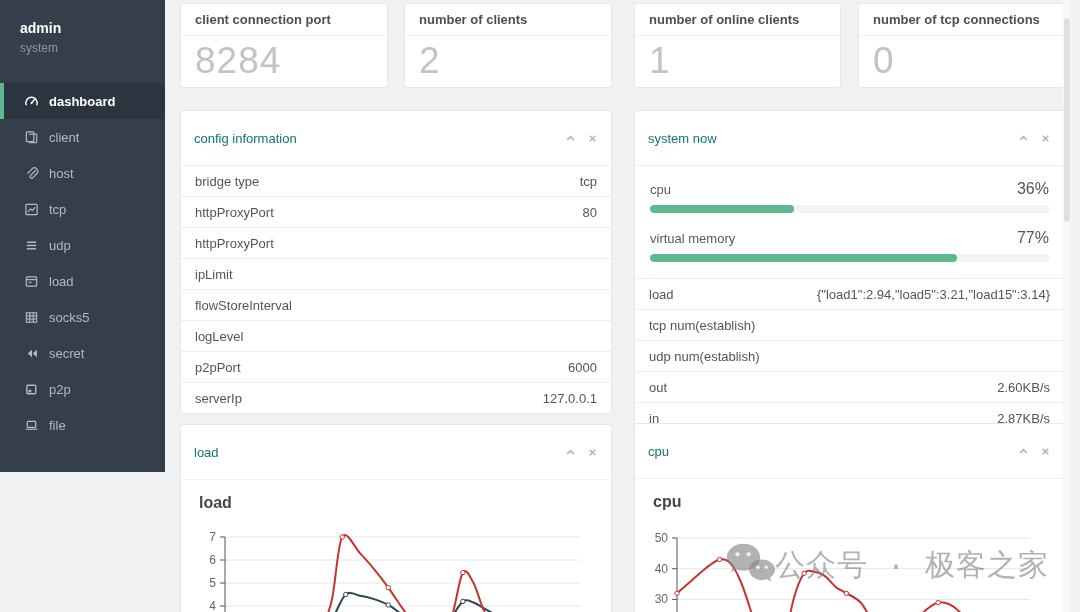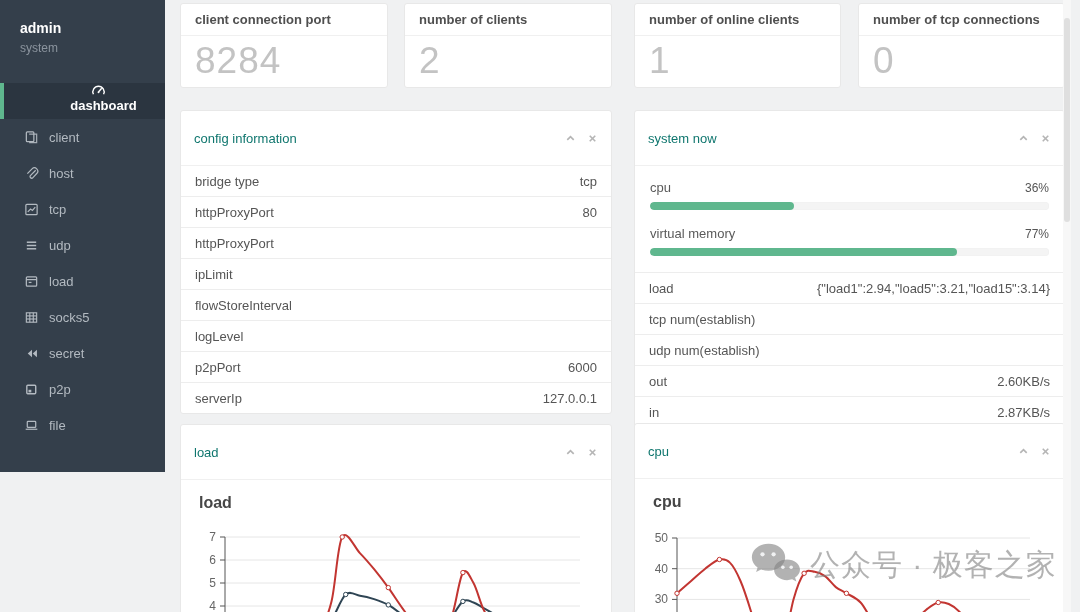--- a/index.html
+++ b/index.html
@@ -16,22 +16,22 @@
   .user-role{color:#8b949e;font-size:12px;margin-top:5px;}
   .menu{margin-top:28px;}
   .menu-item{
     height:36px;display:flex;align-items:center;padding-left:24px;
     color:#b3bac1;font-size:13px;cursor:pointer;
   }
   .menu-item .mi{width:15px;height:15px;flex:0 0 15px;display:inline-flex;}
   .menu-item .mi svg{width:15px;height:15px;}
   .menu-item span.lbl{margin-left:10px;}
   .menu-item.active{
-    background:#2b3540;border-left:4px solid #5fb78e;padding-left:28px;
-    color:#ffffff;font-weight:bold;flex-direction:column;
+    background:#2b3540;border-left:4px solid #5fb78e;padding-left:20px;
+    color:#ffffff;font-weight:bold;
   }
   
   .main{position:absolute;left:165px;top:0;width:906px;height:612px;}
   .panel,.stat-card{background:#fff;border:1px solid #e8e8e8;border-radius:3px;box-sizing:border-box;}
   
   .stat-card{position:absolute;top:3px;height:85px;}
   #card0{left:15px;width:208px;} #card1{left:239px;width:208px;}
   #card2{left:469px;width:207px;} #card3{left:693px;width:207px;}
   .card-title{padding:8px 14px;font-size:13px;color:#4f4f4f;font-weight:bold;border-bottom:1px solid #f0f0f0;}
   .card-value{padding:4px 14px 0 14px;font-size:37px;font-weight:300;color:#c3c3c3;letter-spacing:1px;}
@@ -50,33 +50,33 @@
     height:30px;padding:0 14px;display:flex;align-items:center;justify-content:space-between;
     font-size:13px;color:#555;border-bottom:1px solid #ededed;
   }
   .kv-row:last-child{border-bottom:none;}
   .kv-val{color:#555;}
   
   .gauge-block{padding:14px 15px 16px 15px;border-bottom:1px solid #ededed;}
   .gauge + .gauge{margin-top:16px;}
   .gauge-top{display:flex;justify-content:space-between;align-items:baseline;margin-bottom:7px;}
   .gauge-label{font-size:13px;color:#5a5a5a;}
-  .gauge-pct{font-size:12px;color:#555;}
+  .gauge-pct{font-size:16px;color:#555;}
   .gauge-track{height:8px;background:#f4f4f4;border-radius:4px;overflow:hidden;box-shadow:inset 0 0 1px rgba(0,0,0,.08);}
   .gauge-fill{height:100%;background:#5fb78e;border-radius:4px;width:0;}
   
   .chart-body{padding:12px 15px 0 15px;}
   .chart-title{font-size:16px;font-weight:bold;color:#464646;margin:2px 0 10px 3px;}
   
   .scroll-track{position:absolute;right:0;top:0;width:8px;height:612px;background:#f7f7f7;}
   .scroll-thumb{position:absolute;right:1px;top:18px;width:6px;height:204px;background:#dfdfdf;border-radius:3px;cursor:pointer;}
   
   .watermark{
-    position:absolute;left:750px;top:541px;display:flex;align-items:center;gap:10px;
-    pointer-events:none;z-index:5;
+    position:absolute;left:725px;top:541px;display:flex;align-items:center;
+    pointer-events:none;z-index:5;font-family:Liberation Mono, monospace;
   }
   .watermark .wm-text{font-size:30px;color:rgba(130,130,130,0.62);white-space:nowrap;letter-spacing:1px;}
   .watermark svg{width:50px;height:48px;}
 </style>
 </head>
 <body>
 
 <div class="sidebar">
   <div class="user-block">
     <div class="user-name">admin</div>

